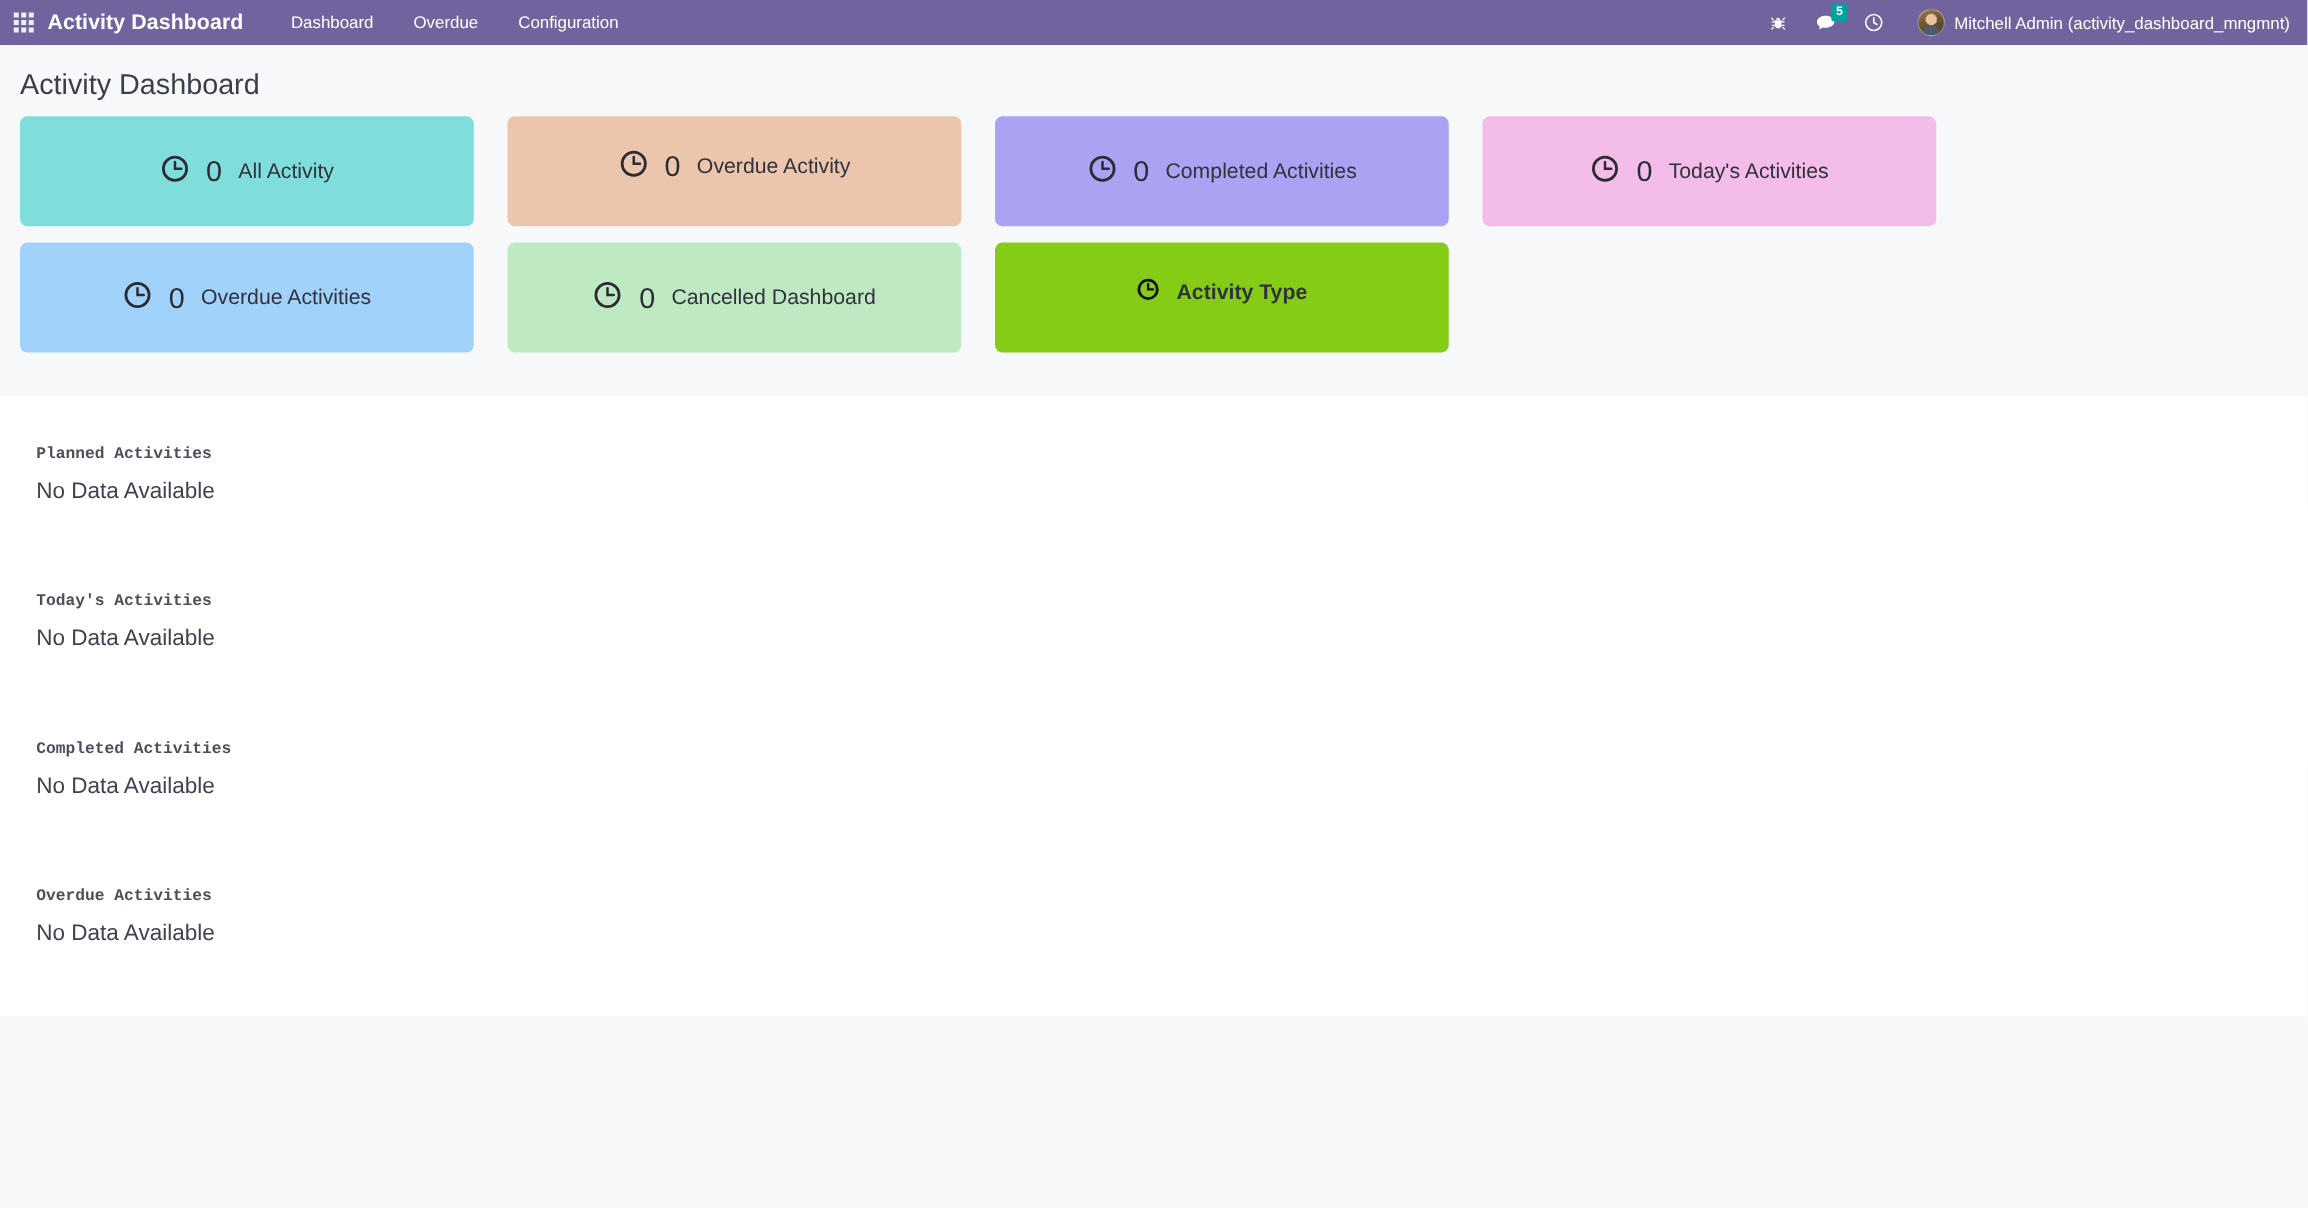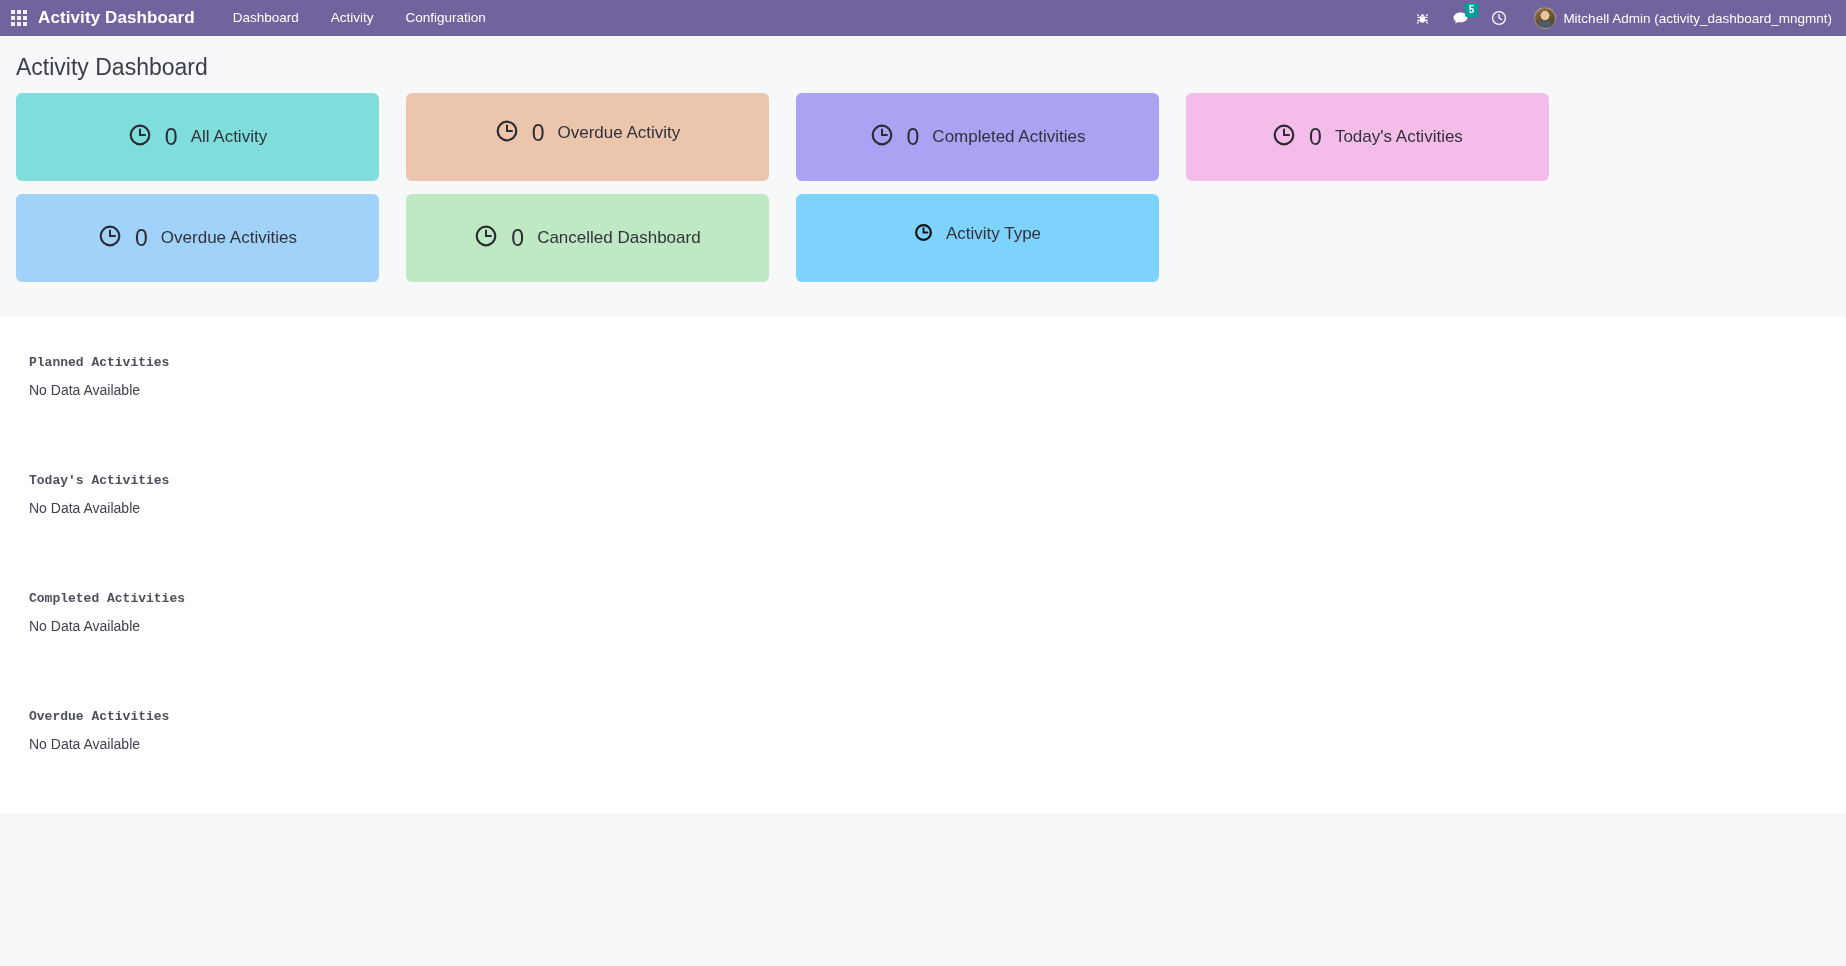--- a/index.html
+++ b/index.html
@@ -164,21 +164,21 @@
   }
   .section { padding: 0 16px; margin-bottom: 0; }
   .section-title {
     font-size: 13px;
     font-weight: bold;
     color: #4c4f5c;
     padding: 14px 13px 0 13px;
     font-family: Liberation Mono, monospace;
   }
   .section-empty {
-    font-size: 14px;
+    font-size: 18px;
     color: #3f4250;
     padding: 12px 13px 0 13px;
     height: 89px;
   }
 </style>
 </head>
 <body>
 
 <div class="navbar" style="background: rgb(113, 99, 158);">
 
@@ -193,21 +193,21 @@
         <i></i>
         <i></i>
         <i></i>
     </span>
   </div>
 
   <div class="brand">Activity Dashboard</div>
 
   <div class="nav-links">
     <div class="nav-link">Dashboard</div>
-    <div class="nav-link">Activity</div>
+    <div class="nav-link">Overdue</div>
     <div class="nav-link">Configuration</div>
   </div>
 
   <div class="nav-spacer"></div>
 
   <div class="systray">
 
     <div class="systray-item">
       <svg width="15" height="15" viewBox="0 0 16 16" aria-hidden="true">
         <g fill="none" stroke="#ffffff" stroke-width="1.1" stroke-linecap="round">
@@ -330,21 +330,21 @@
           <svg width="24" height="24" viewBox="0 0 24 24">
             <circle cx="12" cy="12" r="9.3" fill="none" stroke="#2b2b33" stroke-width="2.2"></circle>
             <path d="M12 6.6V12h5" fill="none" stroke="#2b2b33" stroke-width="2" stroke-linecap="round"></path>
           </svg>
         </span>
         <span class="kpi-count">0</span>
         <span class="kpi-label">Cancelled Dashboard</span>
       </div>
     </div>
 
-    <div class="kpi-card" style="background: #7dd3fc;">
+    <div class="kpi-card" style="background: #84cc16; font-weight: bold;">
       <div class="kpi-inner nudge-up">
         <span class="clock-icon">
           <svg width="19" height="19" viewBox="0 0 24 24">
             <circle cx="12" cy="12" r="9.3" fill="none" stroke="#111115" stroke-width="2.8"></circle>
             <path d="M12 6.6V12h5" fill="none" stroke="#111115" stroke-width="2.4" stroke-linecap="round"></path>
           </svg>
         </span>
         <span class="kpi-label">Activity Type</span>
       </div>
     </div>

